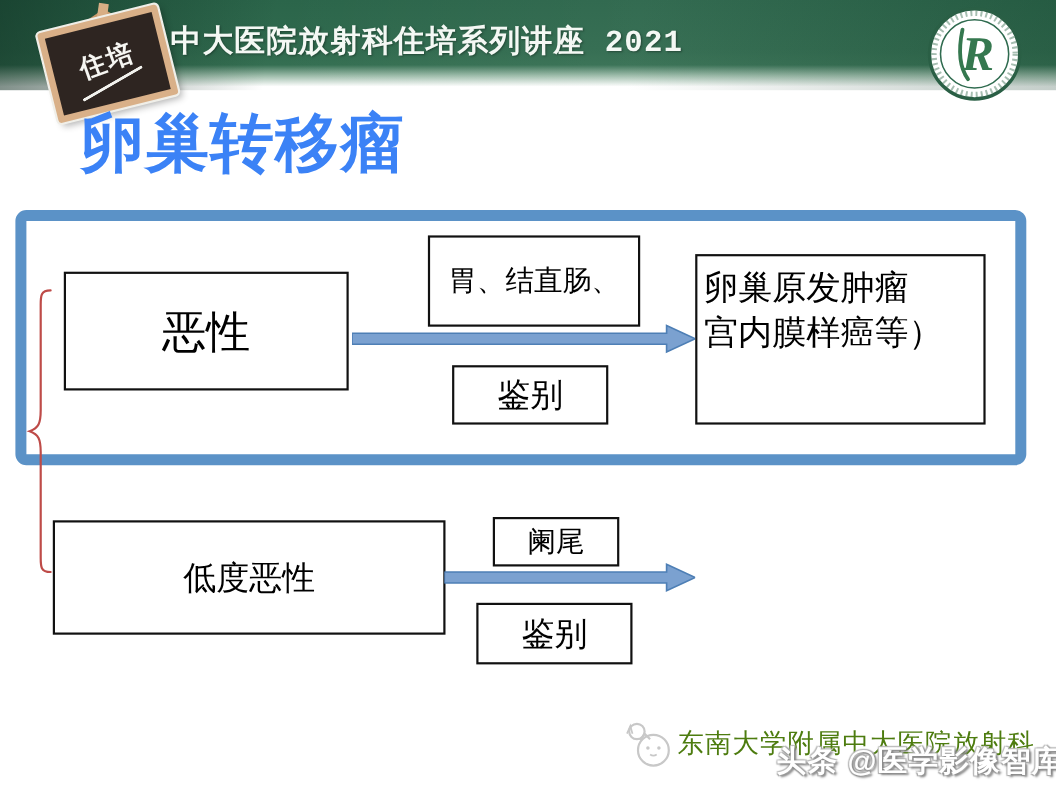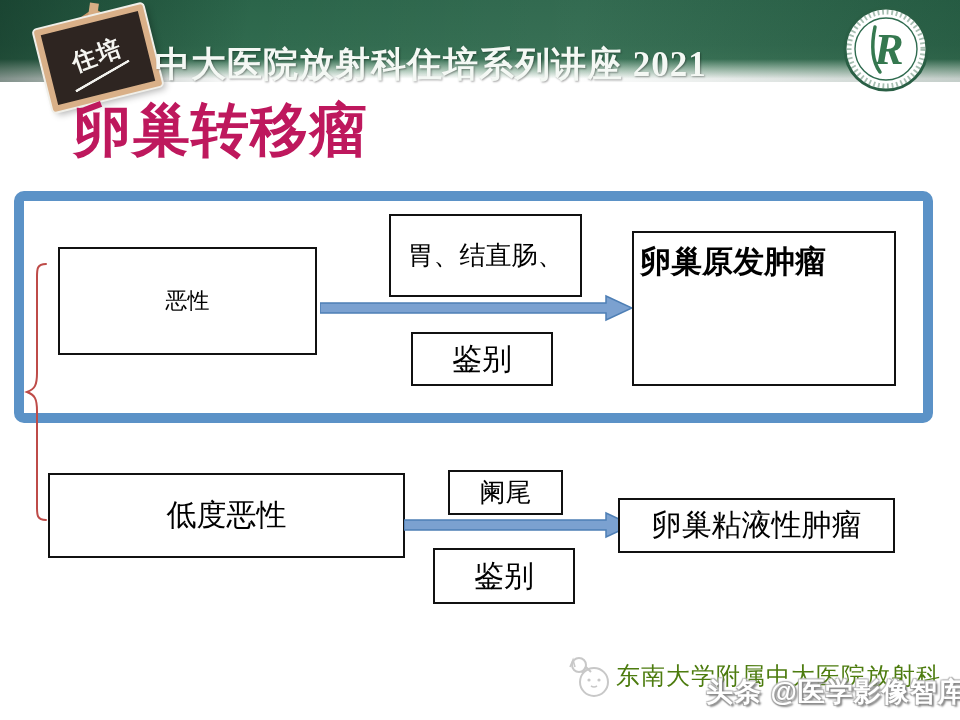--- a/index.html
+++ b/index.html
@@ -5,53 +5,53 @@
   html,body{margin:0;padding:0;background:#fff;}
   .slide{position:relative;width:960px;height:720px;background:#fff;overflow:hidden;
          font-family:"Liberation Sans", sans-serif;}
 
   
   .band{position:absolute;left:0;top:0;width:960px;height:82px;
         background:linear-gradient(180deg,#2b654a 0%,#306a4e 55%,#356f52 72%,#9dbcaa 84%,#ffffff 96%);}
   .band::before{content:"";position:absolute;inset:0;
         background:linear-gradient(100deg,rgba(12,42,30,.55) 0%,rgba(12,42,30,0) 26%,rgba(255,255,255,.04) 60%,rgba(20,60,42,.25) 100%);}
   .band-title{position:absolute;left:155px;top:18px;width:520px;color:#f4f8f4;
-        font-family:Liberation Serif, serif;font-size:35px;font-weight:600;letter-spacing:1px;
-        text-shadow:1px 1px 2px rgba(0,0,0,.35);white-space:nowrap;margin-top:23px;}
+        font-family:Liberation Mono, monospace;font-size:28px;font-weight:600;letter-spacing:1px;
+        text-shadow:1px 1px 2px rgba(0,0,0,.35);white-space:nowrap;}
 
   
   .board-wrap{position:absolute;left:34px;top:2px;width:120px;height:96px;}
   .board{position:absolute;left:8px;top:14px;width:100px;height:72px;
         background:#2e2521;border:6px solid #d9b088;border-radius:3px;
         box-shadow:0 0 0 2px #f0efe9, 3px 4px 7px rgba(0,0,0,.3);
         transform:rotate(-14deg);display:flex;flex-direction:column;align-items:center;justify-content:center;}
   .chalk-text{color:#f6f6f2;font-size:24px;font-weight:700;transform:rotate(-6deg);
         font-family:"DejaVu Serif", serif;letter-spacing:2px;}
   .chalk-line{width:62px;border-top:3px solid #f2f2ee;transform:rotate(-16deg);margin-top:4px;border-radius:2px;}
 
   
   .logo{position:absolute;left:842px;top:4px;width:88px;height:88px;}
 
   
-  .title{position:absolute;left:73px;top:92px;margin:0;font-size:58px;font-weight:800;color:#be185d;
+  .title{position:absolute;left:73px;top:92px;margin:0;font-size:58px;font-weight:800;color:#3b82f6;
         letter-spacing:1px;font-family:"Liberation Sans", sans-serif;}
 
   
   .frame{position:absolute;left:14px;top:191px;width:919px;height:232px;border:10px solid #5b92c7;
         border-radius:10px;background:#fff;box-sizing:border-box;}
   .dbox{position:absolute;background:#fff;border:2px solid #111;box-sizing:border-box;
         display:flex;flex-direction:column;align-items:center;justify-content:center;
         font-family:"Liberation Serif", serif;color:#000;text-align:center;}
-  .box-malignant{left:58px;top:247px;width:259px;height:108px;font-size:22px;row-gap:15px;}
+  .box-malignant{left:58px;top:247px;width:259px;height:108px;font-size:40px;row-gap:15px;}
   .box-organs-top{left:389px;top:214px;width:193px;height:83px;font-size:26px;row-gap:4px;}
   .box-diff-top{left:411px;top:332px;width:142px;height:54px;font-size:30px;}
   .box-result-top{left:632px;top:231px;width:264px;height:155px;font-size:31px;
         align-items:flex-start;justify-content:flex-start;text-align:left;
-        padding:8px 2px 0 6px;line-height:41px;font-weight:bold;}
-  .box-lowgrade{left:48px;top:473px;width:357px;height:85px;font-size:30px;row-gap:13px;}
+        padding:8px 2px 0 6px;line-height:41px;}
+  .box-lowgrade{left:48px;top:473px;width:357px;height:104px;font-size:30px;row-gap:13px;}
   .box-organs-bottom{left:448px;top:470px;width:115px;height:45px;font-size:26px;}
   .box-diff-bottom{left:433px;top:548px;width:142px;height:56px;font-size:30px;}
   .box-result-bottom{left:618px;top:498px;width:277px;height:55px;font-size:30px;}
 
   .arrow{position:absolute;}
   .arrow-top{left:320px;top:294px;}
   .arrow-bottom{left:404px;top:511px;}
   .brace{position:absolute;left:23px;top:261px;}
 
   
@@ -110,41 +110,39 @@
   <svg class="arrow arrow-top" width="312" height="28">
     <path d="M0,9 H286 V2 L312,14 L286,26 V19 H0 Z" fill="#7ba1d0" stroke="#4e7fb5" stroke-width="1.5"></path>
   </svg>
 
   <div class="dbox box-diff-top">
     <span>鉴别</span>
   </div>
 
   <div class="dbox box-result-top">
     <span>卵巢原发肿瘤</span>
+    <span>宫内膜样癌等）</span>
   </div>
 
   <div class="dbox box-lowgrade">
     <span>低度恶性</span>
   </div>
 
   <div class="dbox box-organs-bottom">
     <span>阑尾</span>
   </div>
 
   <svg class="arrow arrow-bottom" width="228" height="28">
     <path d="M0,9 H202 V2 L228,14 L202,26 V19 H0 Z" fill="#7ba1d0" stroke="#4e7fb5" stroke-width="1.5"></path>
   </svg>
 
   <div class="dbox box-diff-bottom">
     <span>鉴别</span>
   </div>
 
-  <div class="dbox box-result-bottom">
-    <span>卵巢粘液性肿瘤</span>
-  </div>
 
   <svg class="wm-icon" width="46" height="46">
     <path d="M4,14 l3,-7 2,7" fill="none" stroke="#c8c8c8" stroke-width="1.6"></path>
     <circle cx="13" cy="12" r="7" fill="none" stroke="#c8c8c8" stroke-width="2"></circle>
     <path d="M16,20 l4,-6 5,5" fill="none" stroke="#c8c8c8" stroke-width="2"></path>
     <circle cx="28" cy="29" r="14" fill="none" stroke="#c8c8c8" stroke-width="2"></circle>
     <circle cx="23" cy="27" r="1.6" fill="#c8c8c8"></circle>
     <circle cx="33" cy="27" r="1.6" fill="#c8c8c8"></circle>
     <path d="M25,33 q3,2 6,0" fill="none" stroke="#c8c8c8" stroke-width="1.6"></path>
   </svg>

